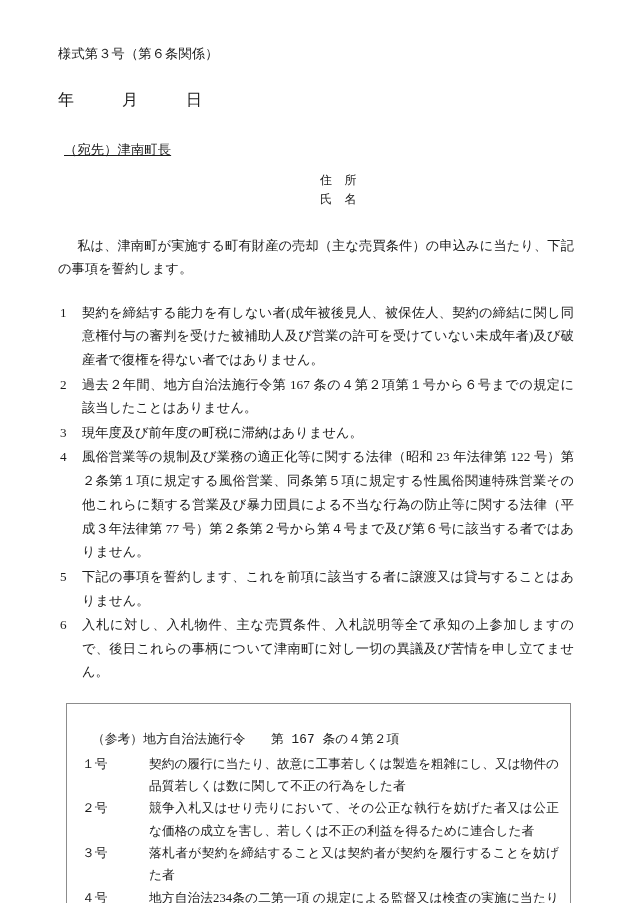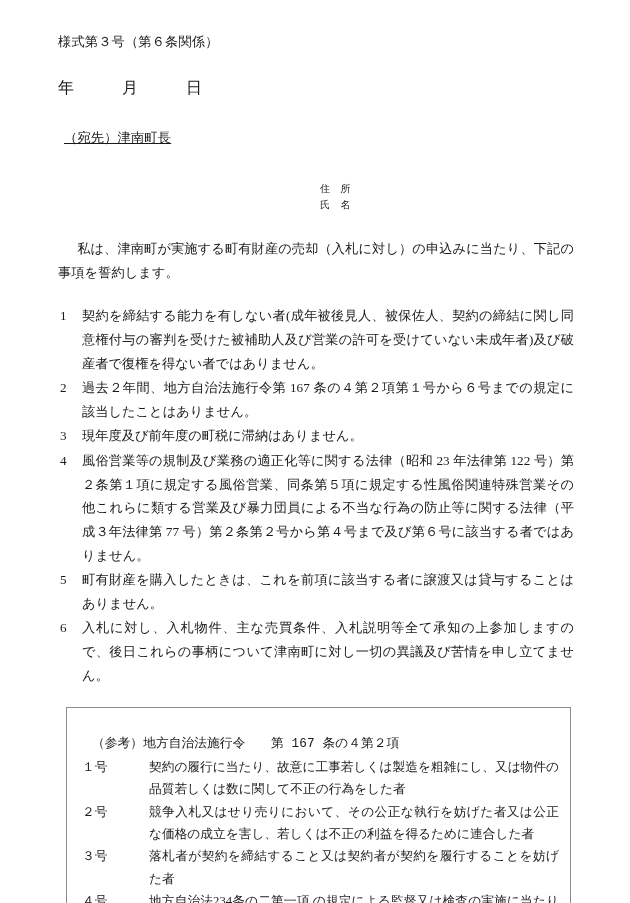--- a/index.html
+++ b/index.html
@@ -20,21 +20,21 @@
     background: #ffffff;
     box-sizing: border-box;
     overflow: hidden;
   }
   .sheet {
     position: absolute;
     left: 0;
     top: 0;
     width: 630px;
     height: 815px;
-    padding: 30px 56px 0 58px;
+    padding: 42px 56px 0 58px;
     box-sizing: border-box;
   }
 
   
   .form-id {
     font-size: 13.2px;
     line-height: 1.35;
     letter-spacing: 0.2px;
     margin: 3px 0 0 0;
   }
@@ -58,23 +58,23 @@
 
   .addressee {
     font-size: 13.2px;
     margin: 30px 0 0 0;
     padding-left: 6px;
     letter-spacing: 0.2px;
     text-decoration: underline;
   }
 
   .signer-block {
-    margin: 34px 0 0 0;
+    margin: 12px 0 0 0;
     padding-left: 262px;
-    font-size: 10px;
+    font-size: 12px;
     line-height: 1.62;
   }
   .signer-block .lbl {
     letter-spacing: 0.2px;
   }
 
   .intro {
     font-size: 13.2px;
     line-height: 1.78;
     margin: 24px 0 0 0;
@@ -161,42 +161,42 @@
 
     <div class="date-line">年　　　月　　　日</div>
 
     <div class="addressee">（宛先）津南町長</div>
 
     <div class="signer-block">
       <div class="lbl">住　所</div>
       <div class="lbl">氏　名</div>
     </div>
 
-    <p class="intro"><span class="ind"></span><span>私は、津南町が実施する町有財産の売却（入札に対し）の申込みに当たり、下記の事項を誓約します。</span></p>
+    <p class="intro"><span class="ind"></span><span>私は、津南町が実施する町有財産の売却（主な売買条件）の申込みに当たり、下記の事項を誓約します。</span></p>
 
     <ul class="pledge-list">
       <li class="pledge-item">
         <span class="pledge-num">1</span>
         <span class="pledge-text">契約を締結する能力を有しない者(成年被後見人、被保佐人、契約の締結に関し同意権付与の審判を受けた被補助人及び営業の許可を受けていない未成年者)及び破産者で復権を得ない者ではありません。</span>
       </li>
       <li class="pledge-item">
         <span class="pledge-num">2</span>
         <span class="pledge-text">過去２年間、地方自治法施行令第 167 条の４第２項第１号から６号までの規定に該当したことはありません。</span>
       </li>
       <li class="pledge-item">
         <span class="pledge-num">3</span>
         <span class="pledge-text">現年度及び前年度の町税に滞納はありません。</span>
       </li>
       <li class="pledge-item">
         <span class="pledge-num">4</span>
         <span class="pledge-text">風俗営業等の規制及び業務の適正化等に関する法律（昭和 23 年法律第 122 号）第２条第１項に規定する風俗営業、同条第５項に規定する性風俗関連特殊営業その他これらに類する営業及び暴力団員による不当な行為の防止等に関する法律（平成３年法律第 77 号）第２条第２号から第４号まで及び第６号に該当する者ではありません。</span>
       </li>
       <li class="pledge-item">
         <span class="pledge-num">5</span>
-        <span class="pledge-text">町有財産を購入したときは、これを前項に該当する者に譲渡又は貸与することはありません。</span>
+        <span class="pledge-text">下記の事項を誓約します、これを前項に該当する者に譲渡又は貸与することはありません。</span>
       </li>
       <li class="pledge-item">
         <span class="pledge-num">6</span>
         <span class="pledge-text">入札に対し、入札物件、主な売買条件、入札説明等全て承知の上参加しますので、後日これらの事柄について津南町に対し一切の異議及び苦情を申し立てません。</span>
       </li>
     </ul>
 
     <div class="ref-box">
       <div class="ref-heading">（参考）地方自治法施行令　　第 167 条の４第２項</div>
       <ul class="ref-list">

